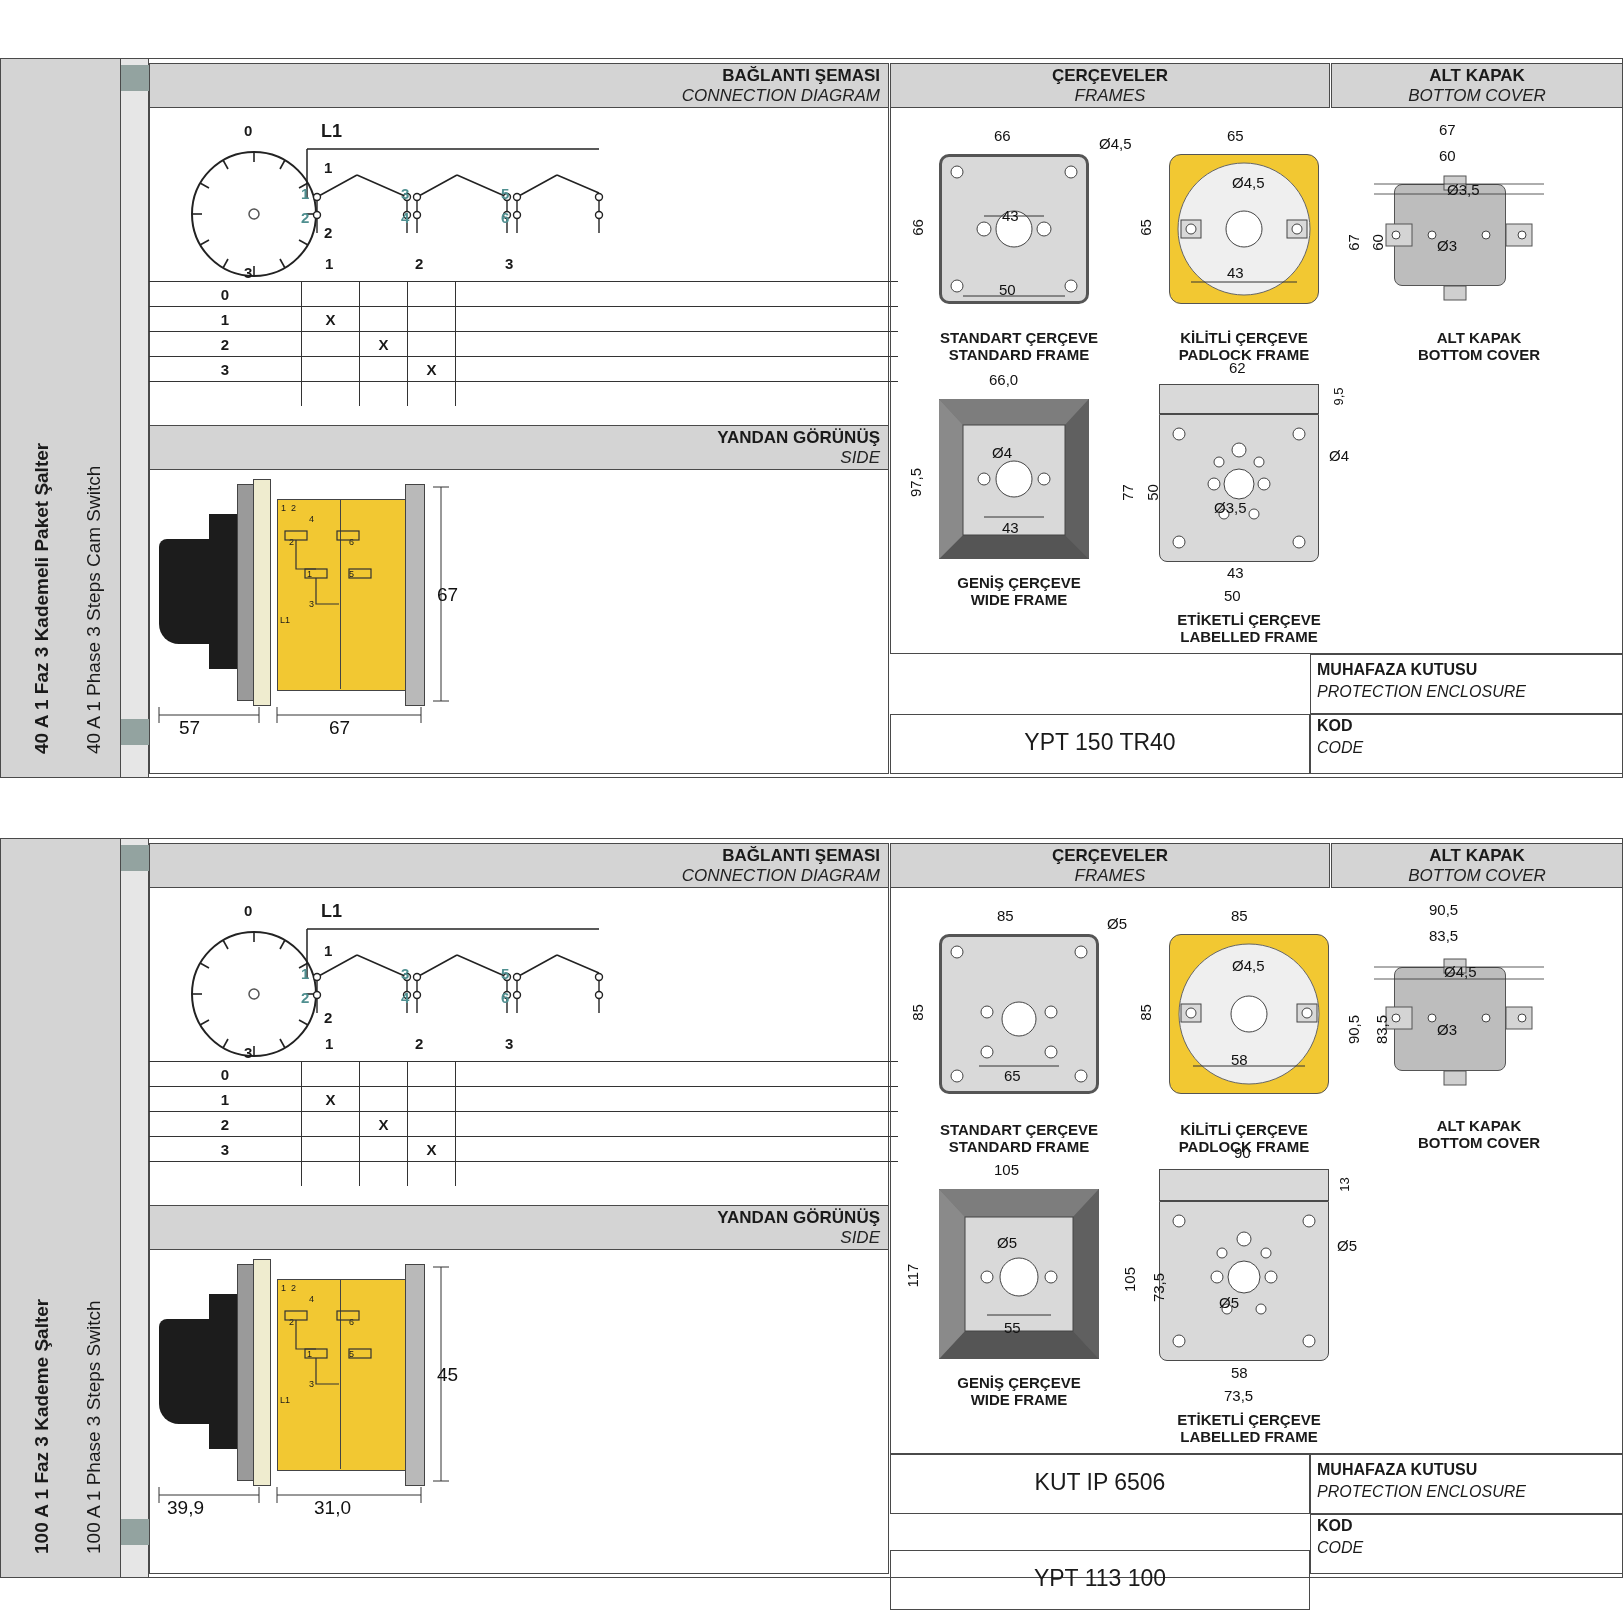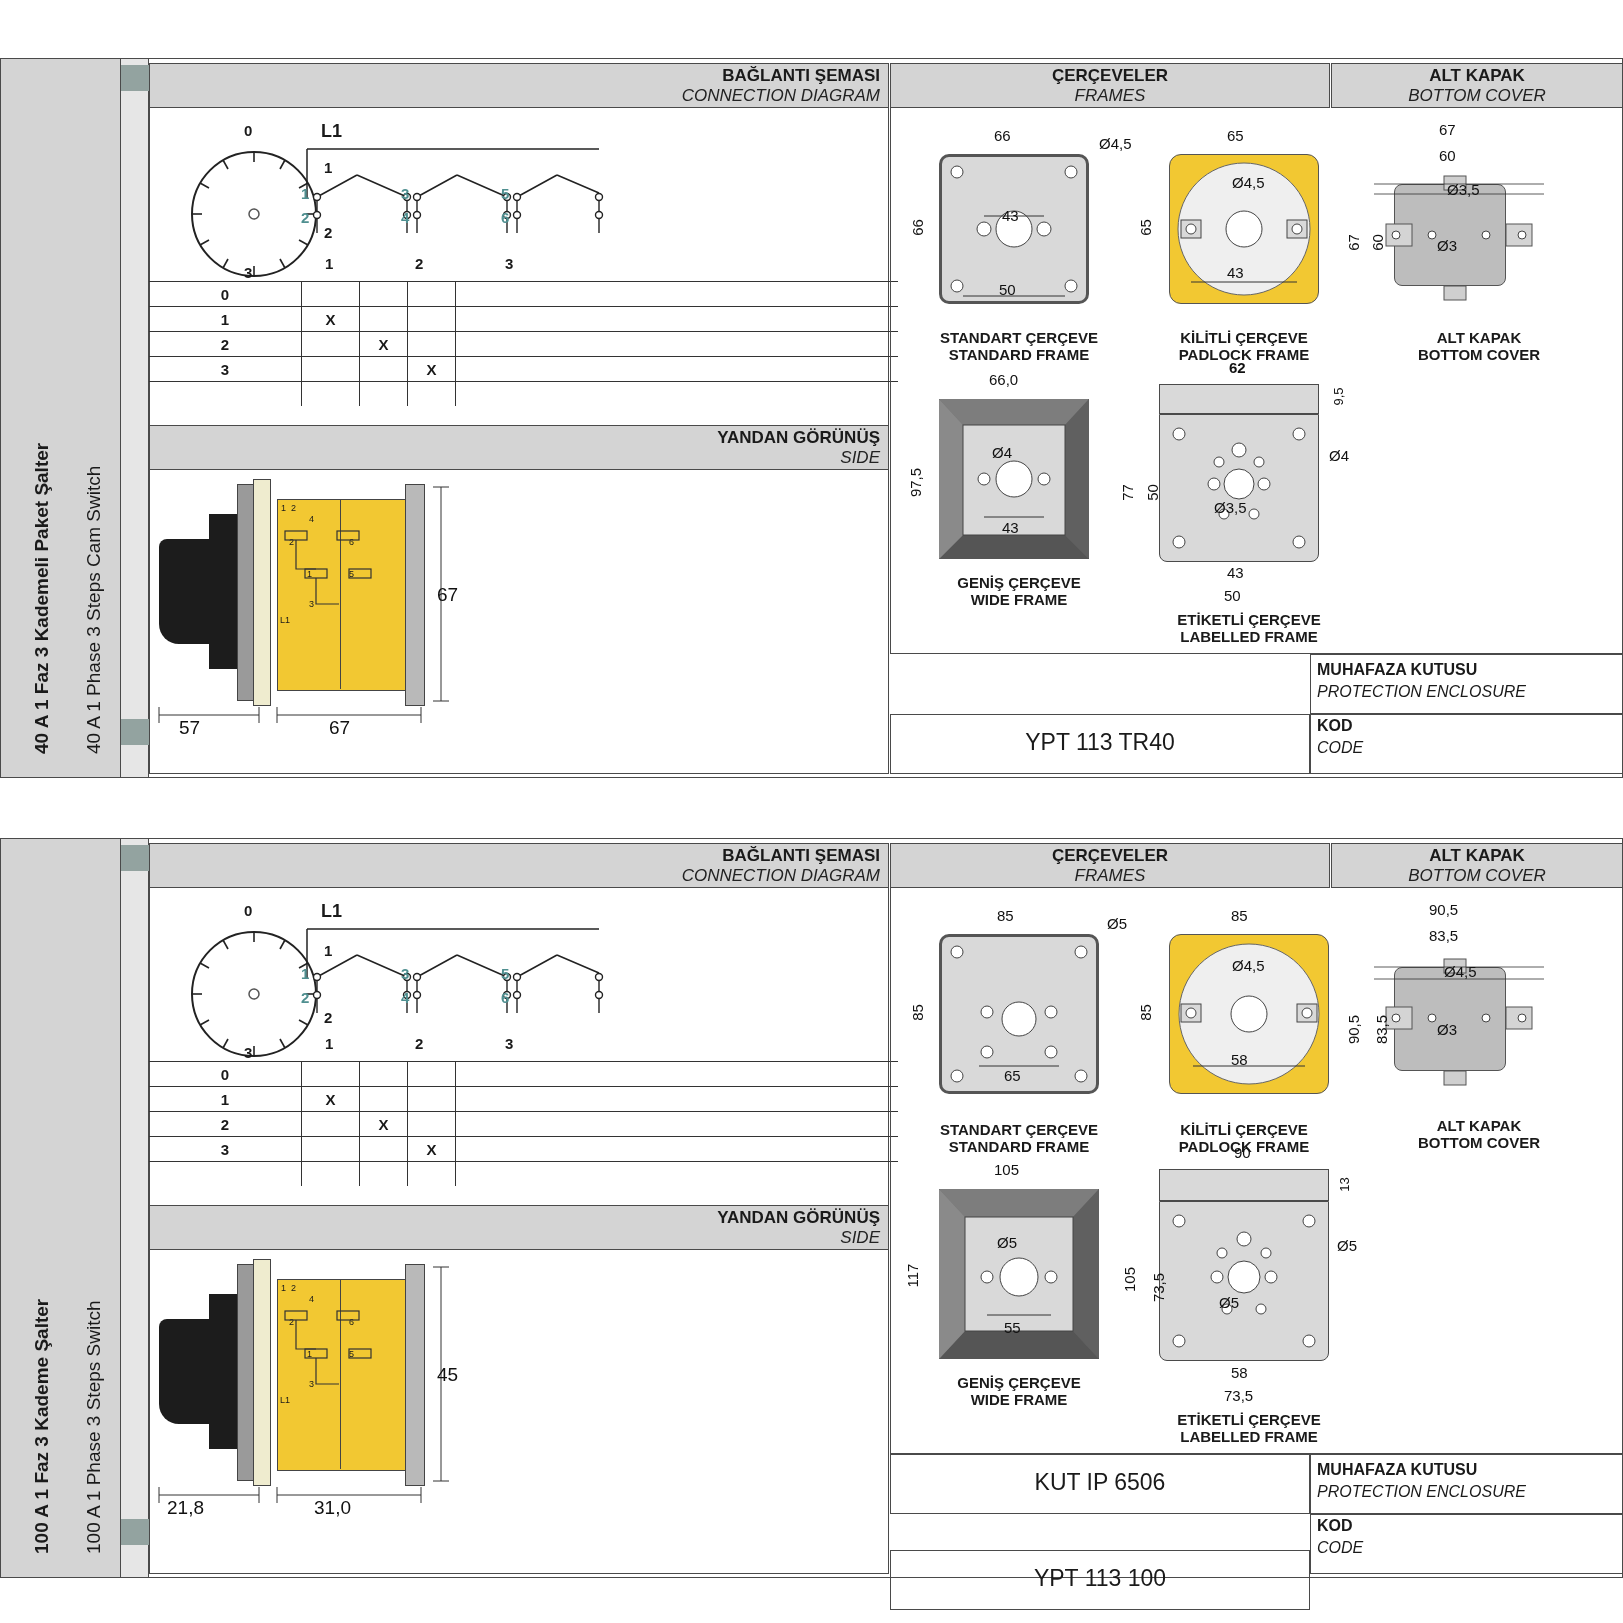--- a/index.html
+++ b/index.html
@@ -296,21 +296,21 @@
         <circle cx="140" cy="128" r="6" fill="#fff" stroke="#444"></circle>
       <circle cx="80" cy="70" r="15" fill="#fff" stroke="#444"></circle>
       <circle cx="55" cy="70" r="6" fill="#fff" stroke="#444"></circle>
         <circle cx="105" cy="70" r="6" fill="#fff" stroke="#444"></circle>
       <circle cx="80" cy="36" r="7" fill="#fff" stroke="#444"></circle>
       <circle cx="60" cy="48" r="5" fill="#fff" stroke="#444"></circle>
         <circle cx="100" cy="48" r="5" fill="#fff" stroke="#444"></circle>
       <circle cx="65" cy="100" r="5" fill="#fff" stroke="#444"></circle>
         <circle cx="95" cy="100" r="5" fill="#fff" stroke="#444"></circle>
     </svg>
-    <div class="dim" style="left:1080px;top:300px;font-weight:bold;">62</div>
+    <div class="dim" style="left:1080px;top:300px;">62</div>
     <div class="dim" style="left:1180px;top:330px;transform:rotate(-90deg);font-size:13px;">9,5</div>
     <div class="dim" style="left:970px;top:425px;transform:rotate(-90deg);">77</div>
     <div class="dim" style="left:995px;top:425px;transform:rotate(-90deg);">50</div>
     <div class="dim" style="left:1078px;top:505px;">43</div>
     <div class="dim" style="left:1075px;top:528px;">50</div>
     <div class="dim" style="left:1180px;top:388px;">Ø4</div>
     <div class="dim" style="left:1065px;top:440px;">Ø3,5</div>
     <div class="cap" style="left:1000px;top:552px;width:200px;">
       <span>ETİKETLİ ÇERÇEVE</span><br>
       <span>LABELLED FRAME</span>
@@ -339,21 +339,21 @@
     <div class="cap" style="left:1210px;top:270px;width:240px;">
       <span>ALT KAPAK</span><br>
       <span>BOTTOM COVER</span>
     </div>
 
     <div class="foot" style="left:1161px;top:595px;width:313px;height:60px;">
       <div style="position:absolute;left:6px;top:6px;font-weight:bold;font-size:16px;">MUHAFAZA KUTUSU</div>
       <div style="position:absolute;left:6px;top:28px;font-style:italic;font-size:16px;">PROTECTION ENCLOSURE</div>
     </div>
     <div class="foot" style="left:741px;top:655px;width:420px;height:60px;">
-      <div class="footbig" style="position:absolute;left:0;right:0;top:14px;">YPT 113 TR40</div>
+      <div class="footbig" style="position:absolute;left:0;right:0;top:14px;">YPT 150 TR40</div>
     </div>
     <div class="foot" style="left:1161px;top:655px;width:313px;height:60px;">
       <div style="position:absolute;left:6px;top:2px;font-weight:bold;font-size:16px;">KOD</div>
       <div style="position:absolute;left:6px;top:24px;font-style:italic;font-size:16px;">CODE</div>
     </div>
   </div>
 </div>
 
 <div class="block" id="b1" style="top:838px;position:absolute;left:0;height:740px;">
 
@@ -524,21 +524,21 @@
       </g>
     </svg>
     <svg style="left:0;top:640px;" width="460" height="50">
       <line x1="10" y1="16" x2="110" y2="16" stroke="#333" stroke-width="1"></line>
       <line x1="128" y1="16" x2="272" y2="16" stroke="#333" stroke-width="1"></line>
       <line x1="10" y1="8" x2="10" y2="24" stroke="#333" stroke-width="1"></line>
       <line x1="110" y1="8" x2="110" y2="24" stroke="#333" stroke-width="1"></line>
       <line x1="128" y1="8" x2="128" y2="24" stroke="#333" stroke-width="1"></line>
       <line x1="272" y1="8" x2="272" y2="24" stroke="#333" stroke-width="1"></line>
     </svg>
-    <div class="dim b" style="left:18px;top:658px;font-size:19px;">21,8</div>
+    <div class="dim b" style="left:18px;top:658px;font-size:19px;">39,9</div>
     <div class="dim b" style="left:165px;top:658px;font-size:19px;">31,0</div>
     <svg style="left:270px;top:420px;" width="40" height="230">
       <line x1="22" y1="8" x2="22" y2="222" stroke="#333" stroke-width="1"></line>
       <line x1="14" y1="8" x2="30" y2="8" stroke="#333" stroke-width="1"></line>
       <line x1="14" y1="222" x2="30" y2="222" stroke="#333" stroke-width="1"></line>
     </svg>
     <div class="dim b" style="left:288px;top:525px;font-size:19px;">45</div>
 
     <div class="panel" style="left:741px;top:49px;width:733px;height:566px;border-top:none;"></div>
 

